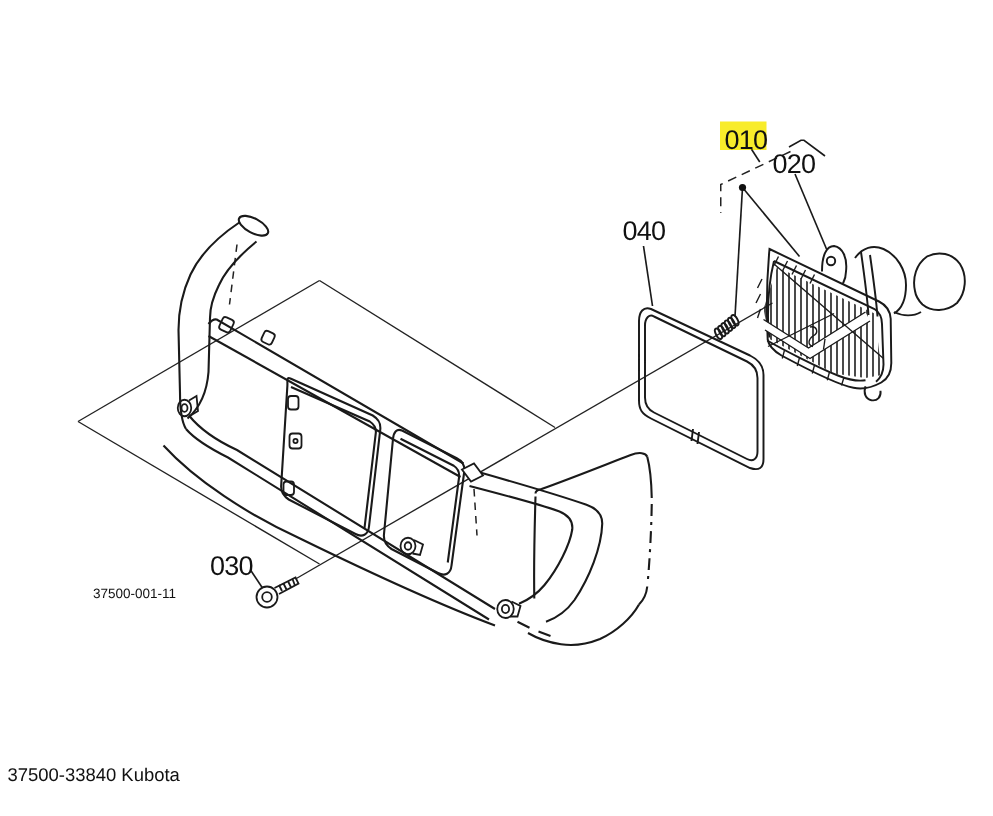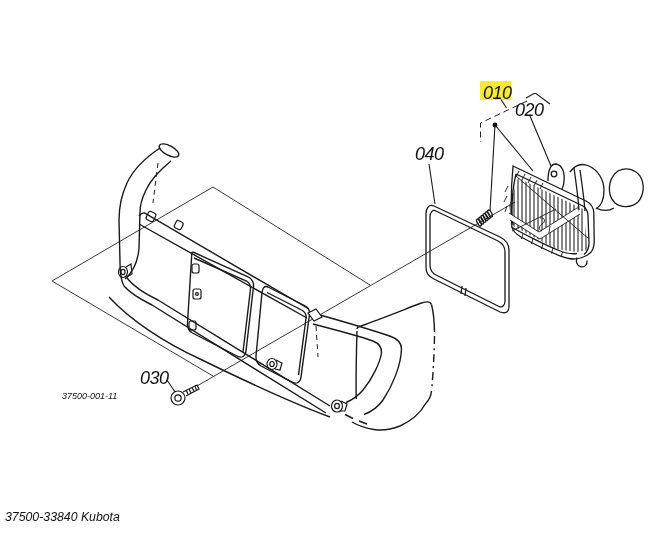--- a/index.html
+++ b/index.html
@@ -1,17 +1,17 @@
 <!DOCTYPE html>
 <html><head>
 <meta charset="utf-8">
 <style>
 html,body{margin:0;padding:0;background:#fff;}
 #stage{position:relative;width:662px;height:544px;background:#fff;overflow:hidden;
-  font-family:"Liberation Sans", sans-serif;font-style:italic;}
+  font-family:"Liberation Sans", sans-serif;}
 svg{position:absolute;left:0;top:0;}
 .lbl{fill:#111;font-family:"Liberation Sans",sans-serif;}
 </style>
 </head>
 <body>
 <div id="stage">
 <svg width="662" height="544" viewBox="0 0 662 544">
 
   <rect x="480" y="81" width="31" height="19" fill="#f8ec2a"></rect>
 

